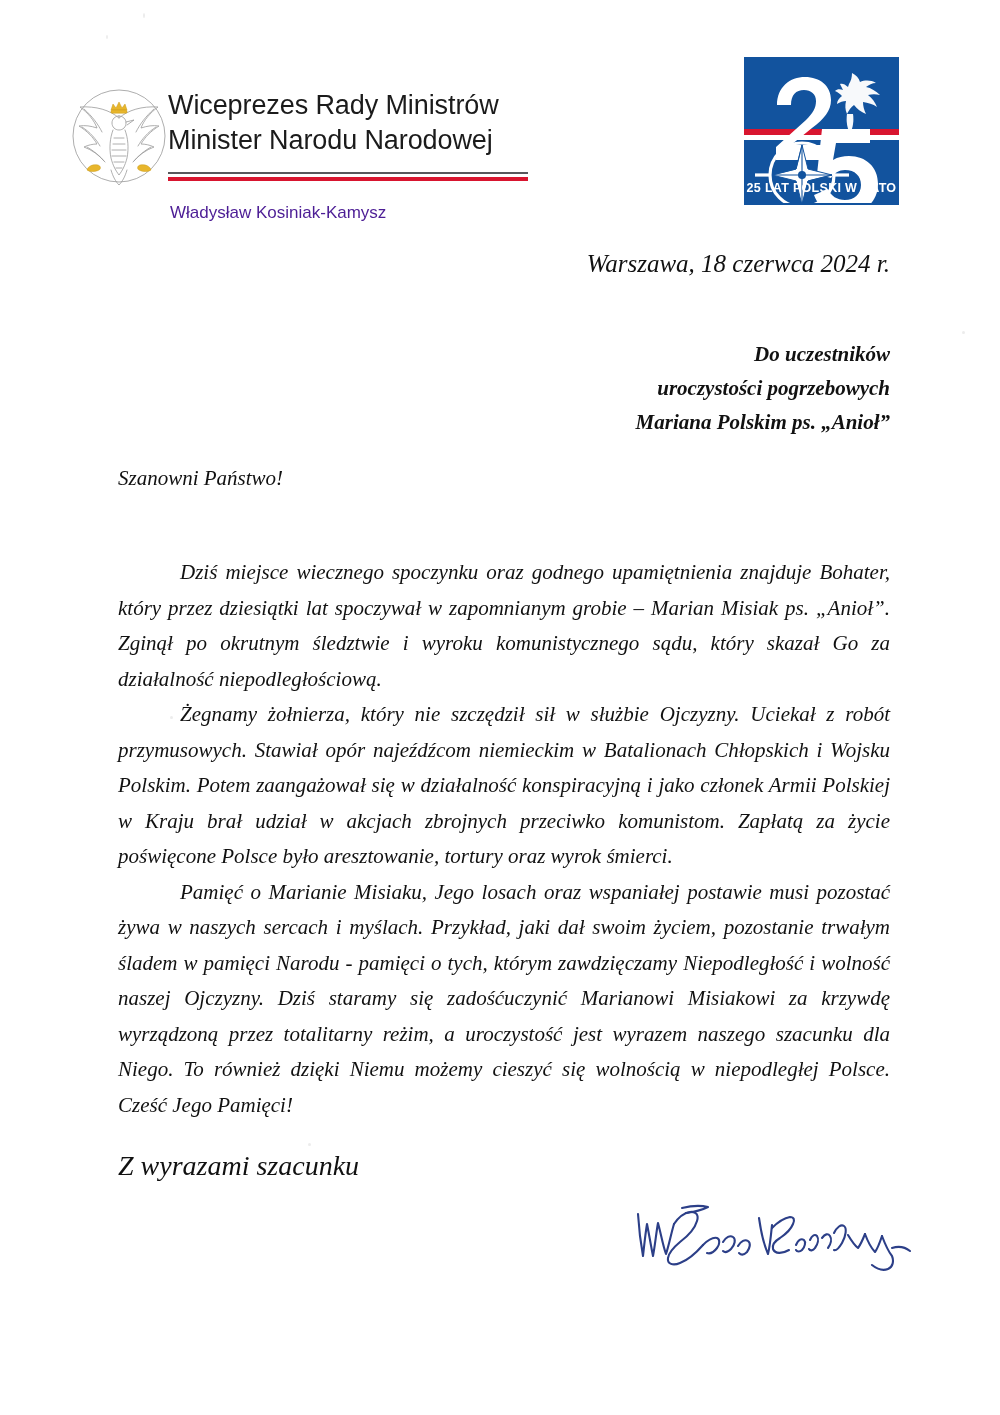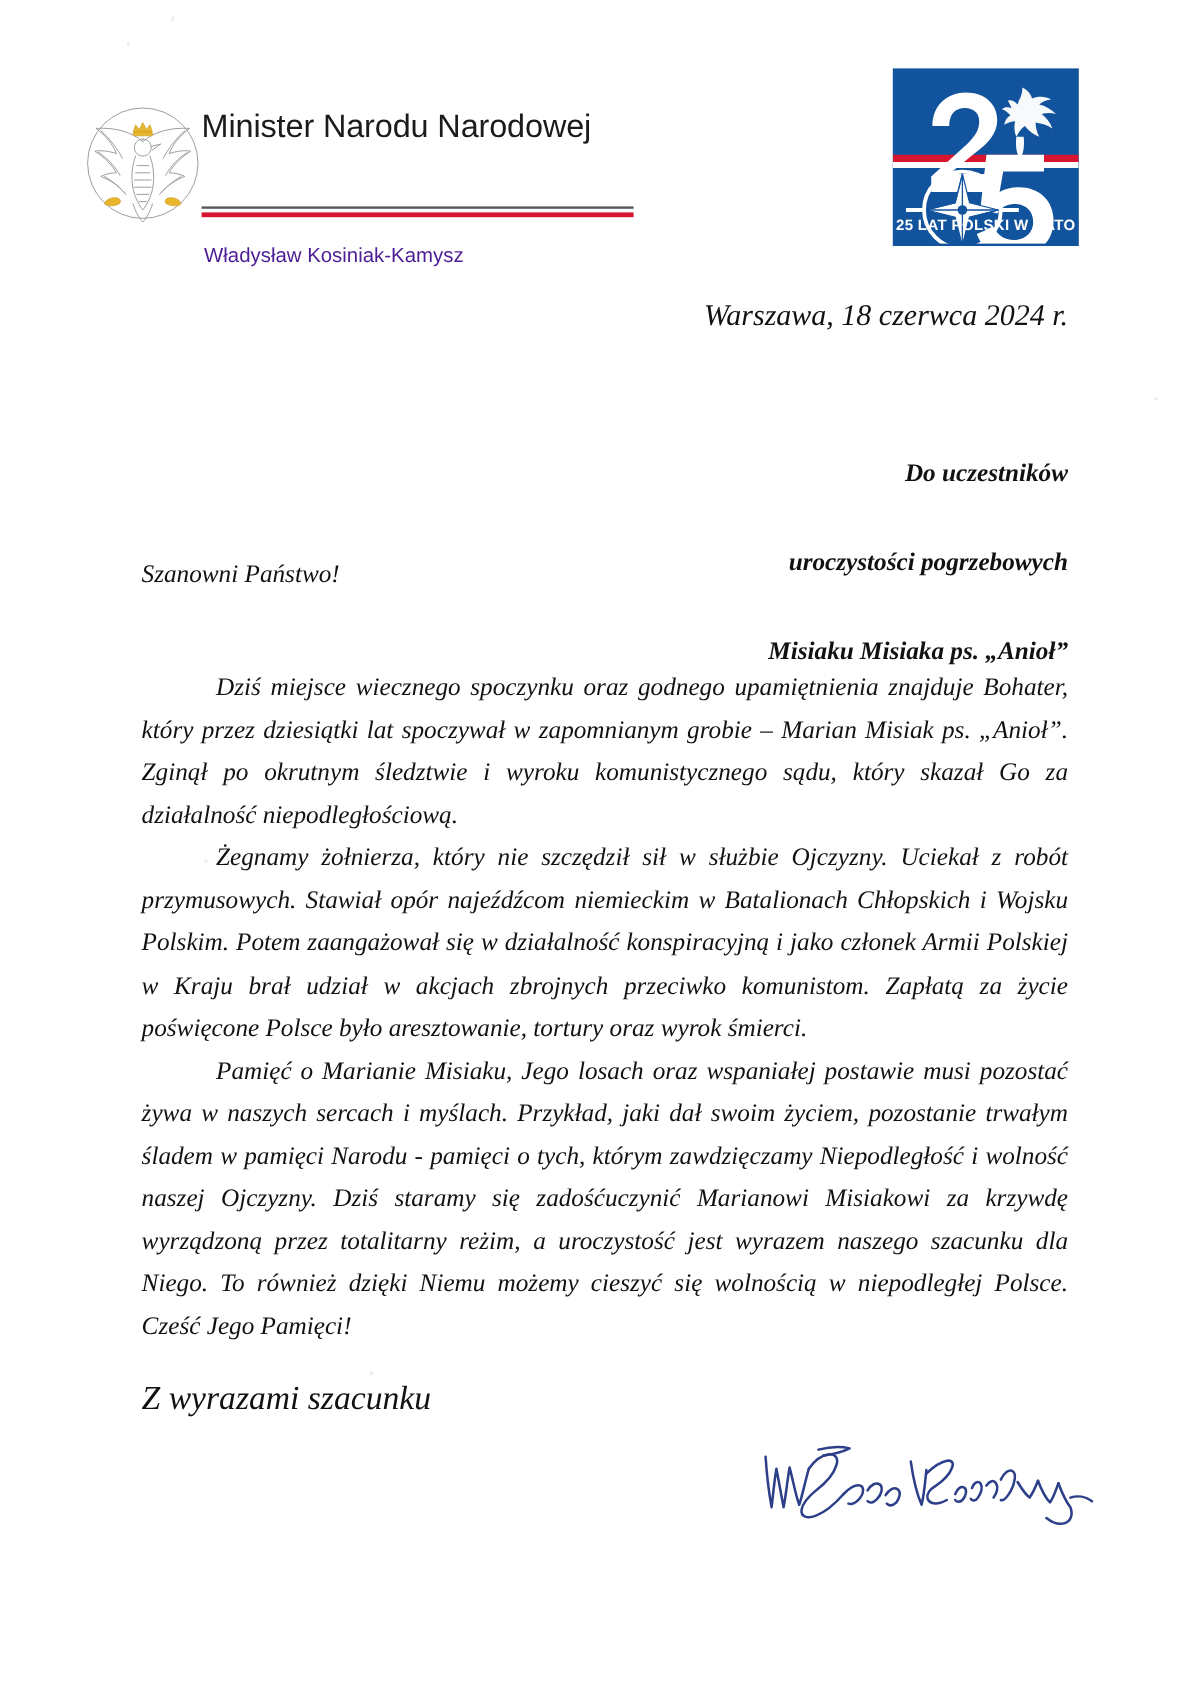--- a/index.html
+++ b/index.html
@@ -113,21 +113,21 @@
     position: absolute;
     left: 118px;
     top: 337px;
     width: 772px;
     text-align: right;
     font-style: italic;
     font-weight: bold;
     font-size: 21px;
     line-height: 34px;
   }
-  .addressee div { white-space: nowrap; margin-top: 40px; }
+  .addressee div { white-space: nowrap; }
 
   .salutation {
     position: absolute;
     left: 118px;
     top: 466px;
     font-style: italic;
     font-size: 21px;
     text-align: right;
   }
 
@@ -212,20 +212,21 @@
       </g>
 
       <g fill="#e8b62c" stroke="#c99b1c" stroke-width="0.5">
         <path d="M32 85 C27 84 22 86 21 90 C24 92 29 92 33 90 C35 89 35 86 32 85Z"></path>
         <path d="M74 85 C79 84 84 86 85 90 C82 92 77 92 73 90 C71 89 71 86 74 85Z"></path>
       </g>
     </svg>
   </div>
 
   <div class="header-text">
+    <div class="header-line">Wiceprezes Rady Ministrów</div>
     <div class="header-line">Minister Narodu Narodowej</div>
   </div>
 
   <div class="rule-wrap">
     <div class="rule-gray"></div>
     <div class="rule-red"></div>
   </div>
 
   <div class="minister-name">Władysław Kosiniak-Kamysz</div>
 
@@ -264,21 +265,21 @@
     </svg>
     <div class="nato-caption">25 LAT POLSKI W NATO</div>
   </div>
 </div>
 
 <div class="place-date">Warszawa, 18 czerwca 2024 r.</div>
 
 <div class="addressee">
   <div>Do uczestników</div>
   <div>uroczystości pogrzebowych</div>
-  <div>Misiaku Misiaka ps. „Anioł”</div>
+  <div>Mariana Polskim ps. „Anioł”</div>
 </div>
 
 <div class="salutation">Szanowni Państwo!</div>
 
 <div class="letter-body">
   <p>Dziś miejsce wiecznego spoczynku oraz godnego upamiętnienia znajduje Bohater, który przez dziesiątki lat spoczywał w zapomnianym grobie – Marian Misiak ps. „Anioł”. Zginął po okrutnym śledztwie i wyroku komunistycznego sądu, który skazał Go za działalność niepodległościową.</p>
   <p>Żegnamy żołnierza, który nie szczędził sił w służbie Ojczyzny. Uciekał z robót przymusowych. Stawiał opór najeźdźcom niemieckim w Batalionach Chłopskich i Wojsku Polskim. Potem zaangażował się w działalność konspiracyjną i jako członek Armii Polskiej w Kraju brał udział w akcjach zbrojnych przeciwko komunistom. Zapłatą za życie poświęcone Polsce było aresztowanie, tortury oraz wyrok śmierci.</p>
   <p>Pamięć o Marianie Misiaku, Jego losach oraz wspaniałej postawie musi pozostać żywa w naszych sercach i myślach. Przykład, jaki dał swoim życiem, pozostanie trwałym śladem w pamięci Narodu - pamięci o tych, którym zawdzięczamy Niepodległość i wolność naszej Ojczyzny. Dziś staramy się zadośćuczynić Marianowi Misiakowi za krzywdę wyrządzoną przez totalitarny reżim, a uroczystość jest wyrazem naszego szacunku dla Niego. To również dzięki Niemu możemy cieszyć się wolnością w niepodległej Polsce. Cześć Jego Pamięci!</p>
 </div>
 

